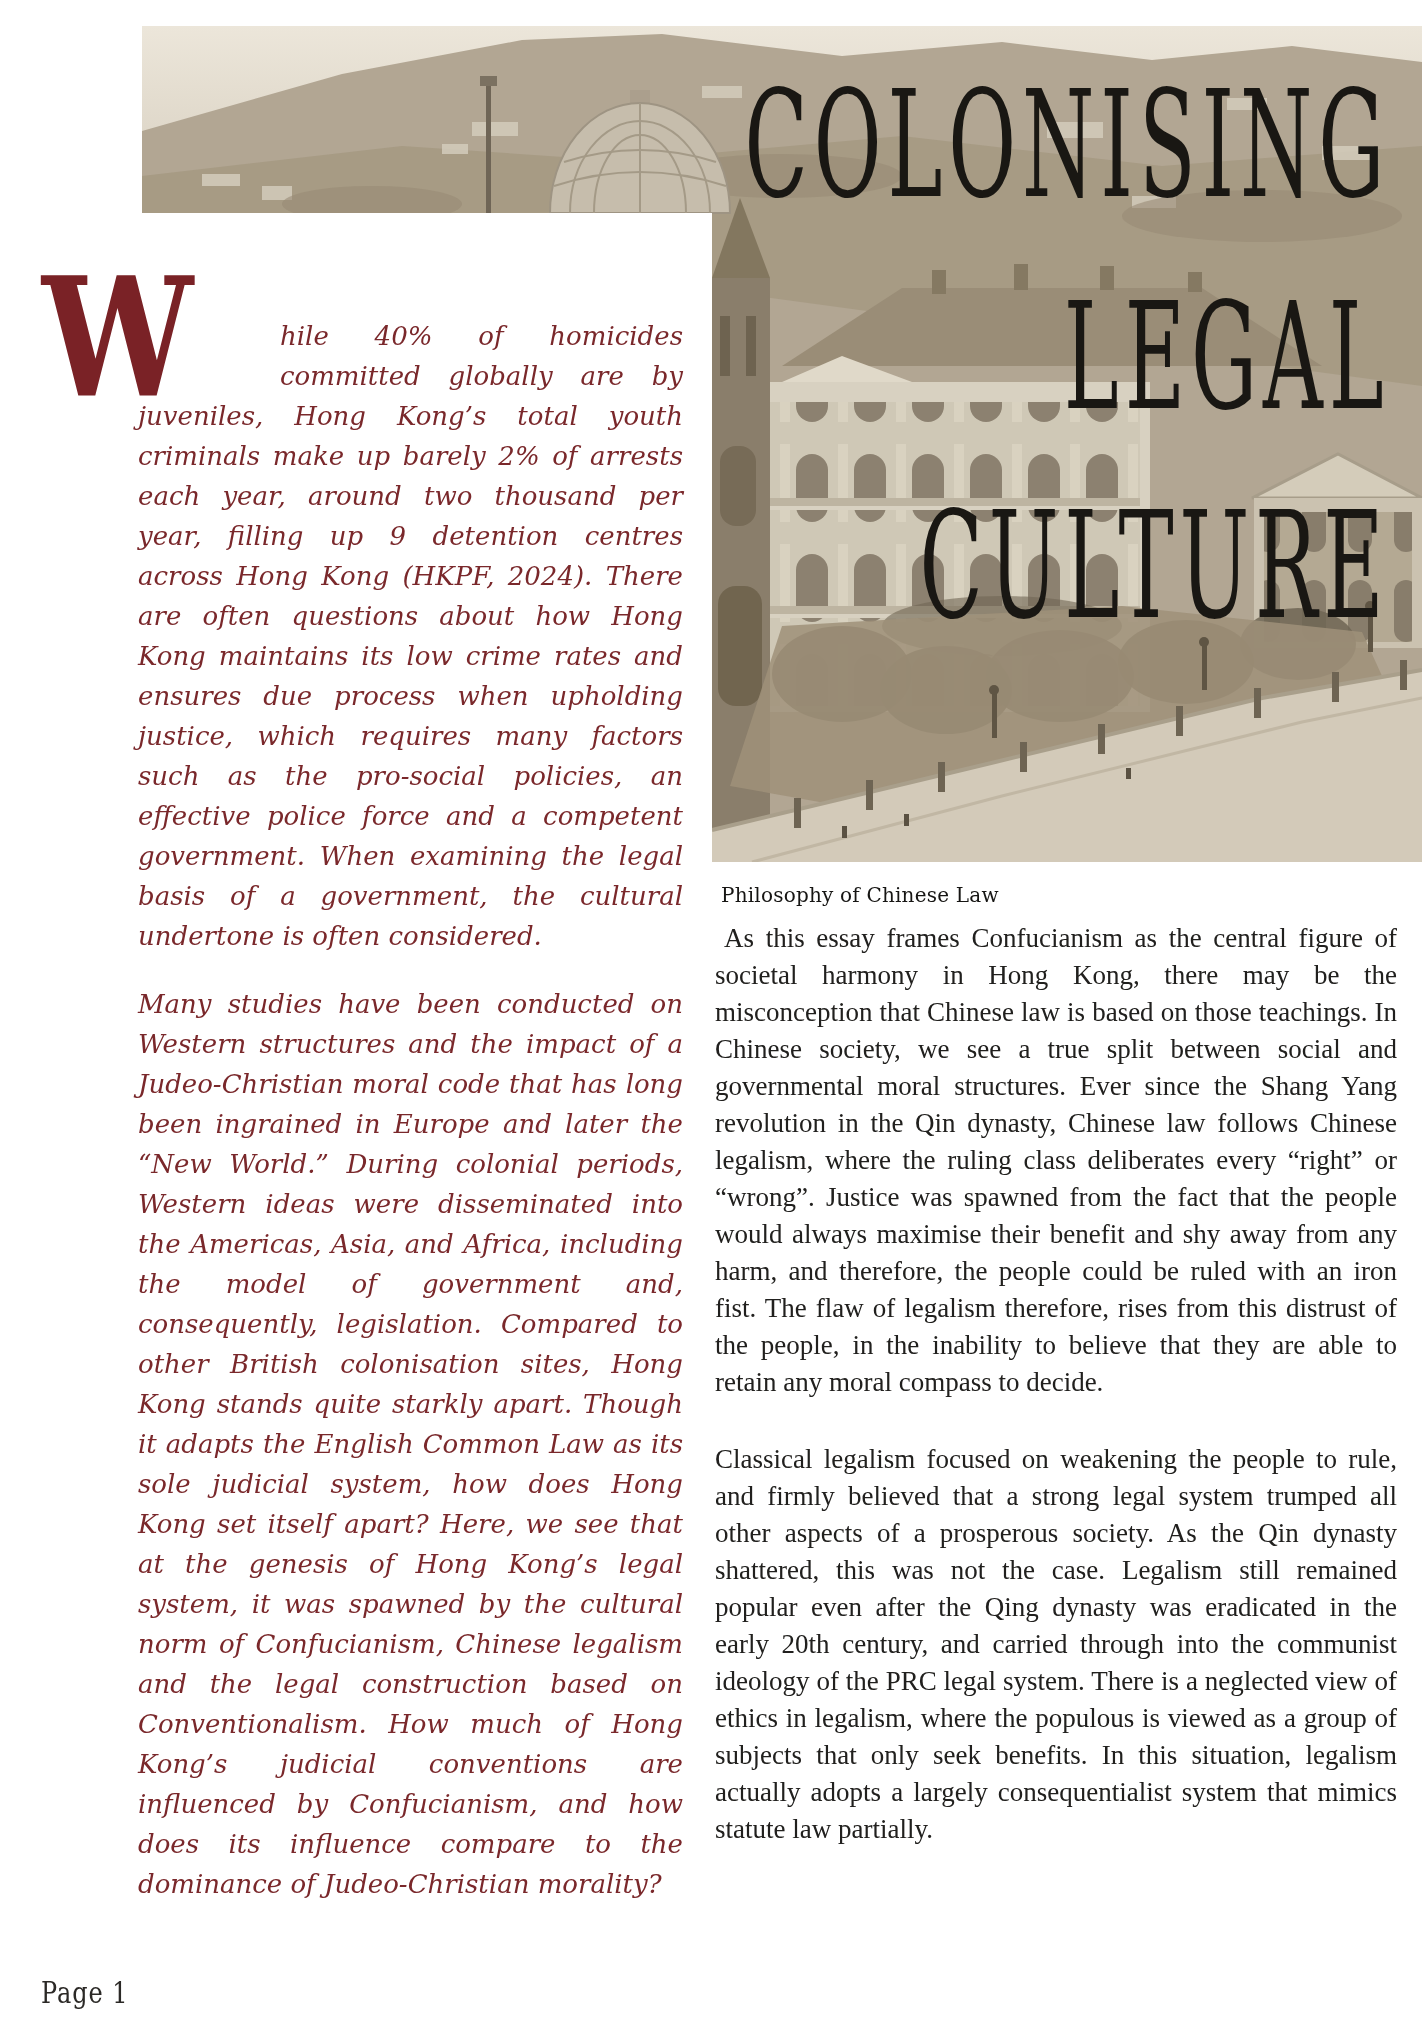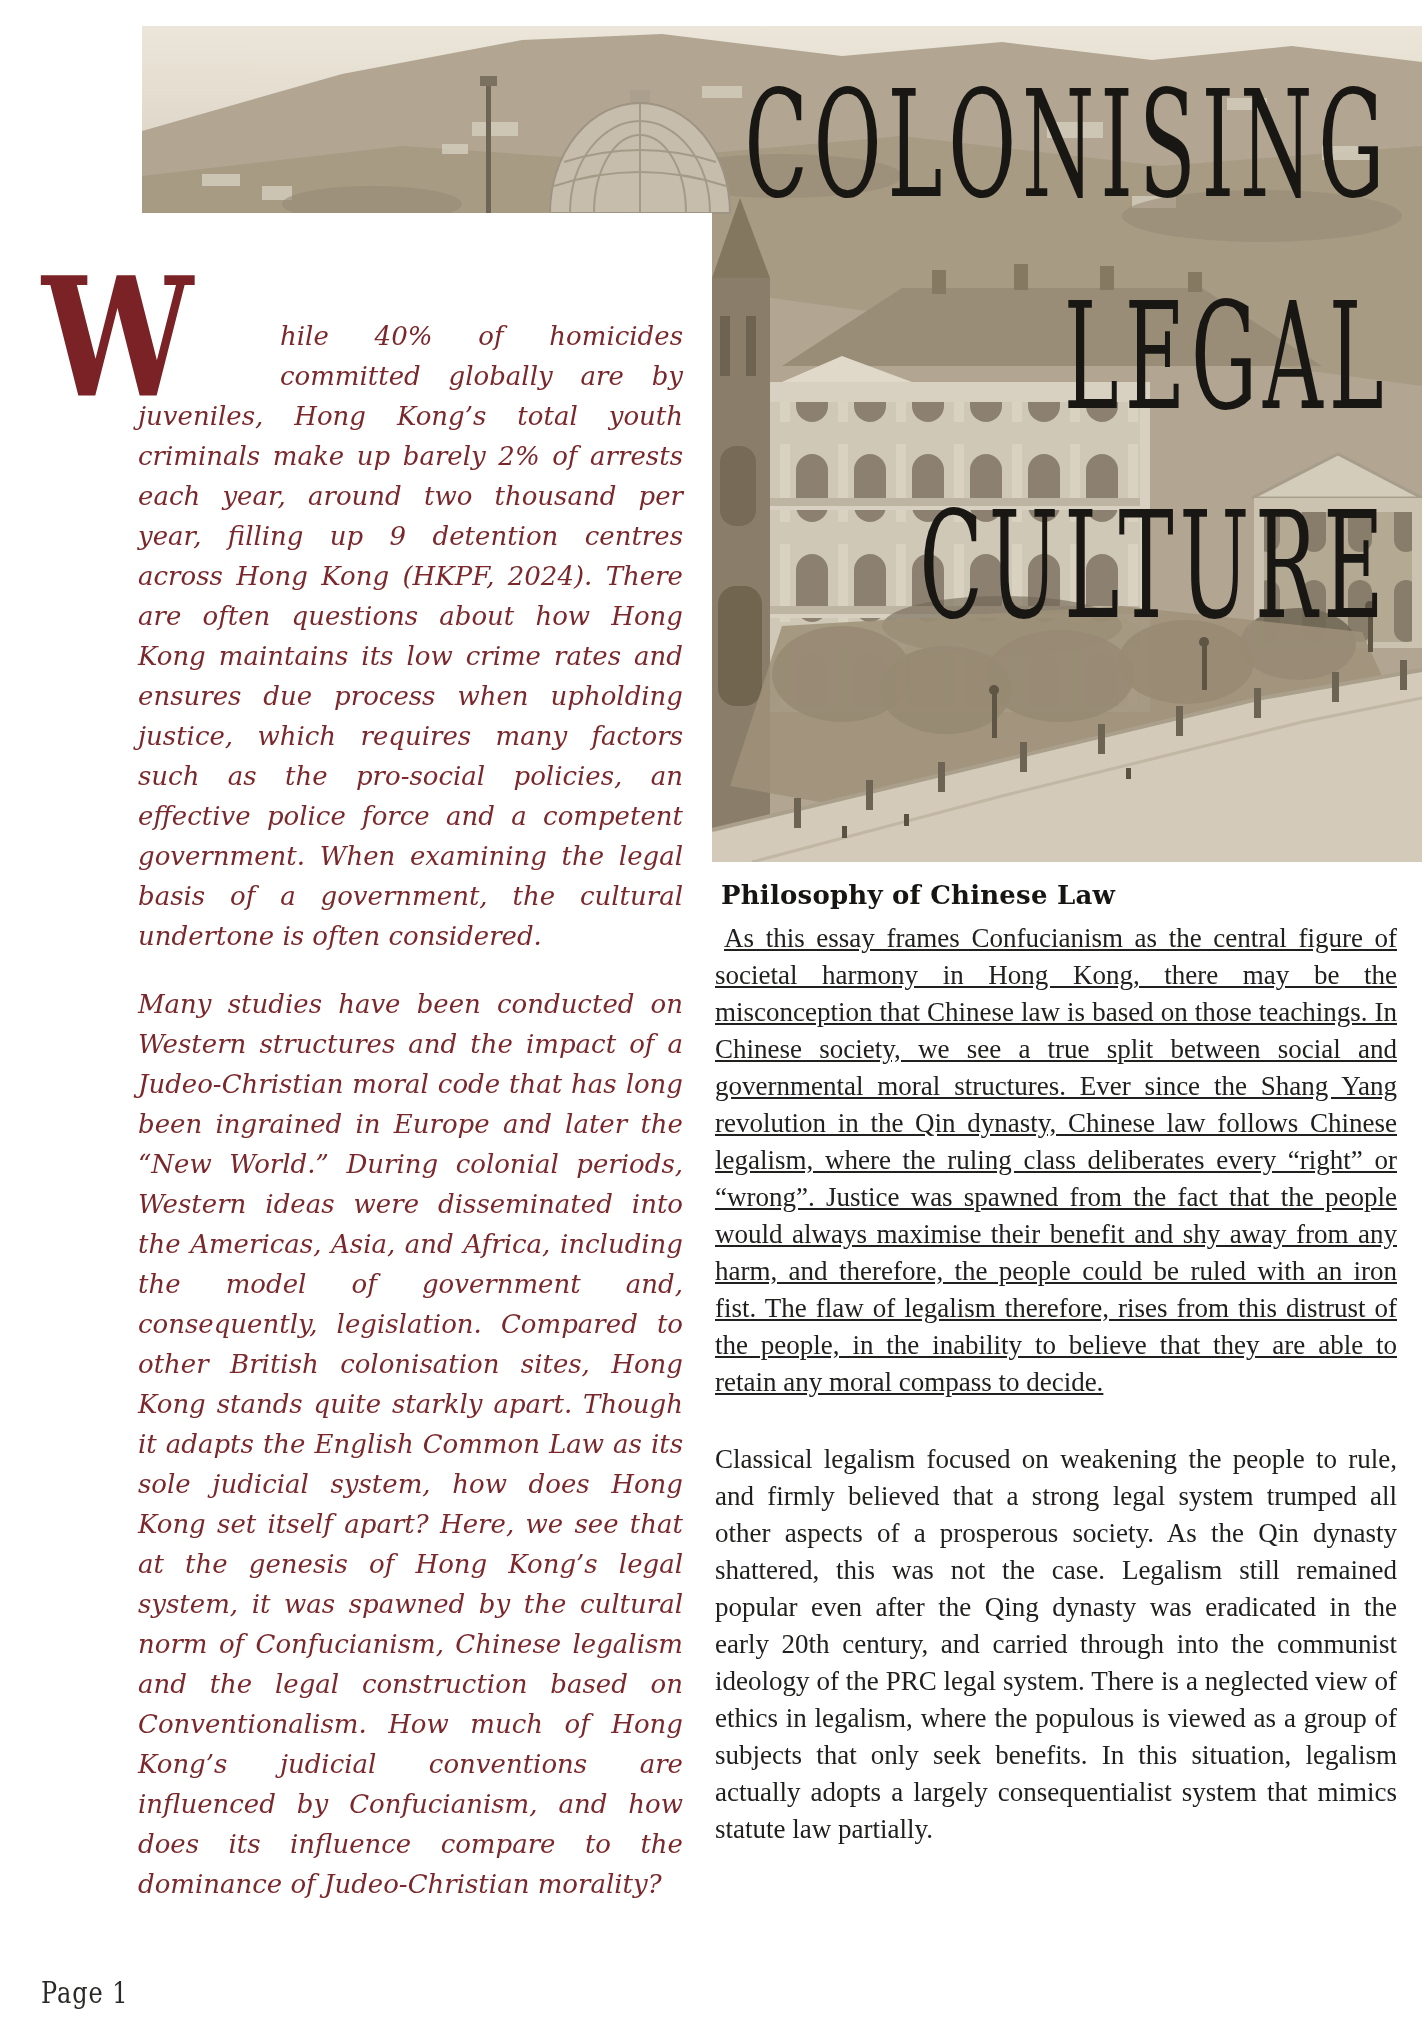--- a/index.html
+++ b/index.html
@@ -40,25 +40,25 @@
   }
   
   .right-col{
     position:absolute;left:715px;top:862px;width:682px;
     font-family:"Liberation Serif", serif;
     font-size:27px;line-height:37px;color:#21201e;
     text-align:justify;
   }
   .right-col h2{
     font-family:"DejaVu Serif", serif;
-    font-size:26px;line-height:34px;font-weight:700;color:#161513;
+    font-size:20px;line-height:34px;font-weight:400;color:#161513;
     margin:0 0 8px 6px;letter-spacing:0.2px;
   }
   .right-col p{margin:0 0 40px 0;}
-  .indent-sm{text-indent:9px;text-decoration:underline;}
+  .indent-sm{text-indent:9px;}
   
   .footer{
     position:absolute;left:41px;top:1960px;
     font-family:"DejaVu Serif", serif;font-size:30px;line-height:34px;
     color:#2b2926;letter-spacing:0.04em;
     transform:scaleX(0.8);transform-origin:left top;white-space:nowrap;
   }
 </style>
 </head>
 <body>

